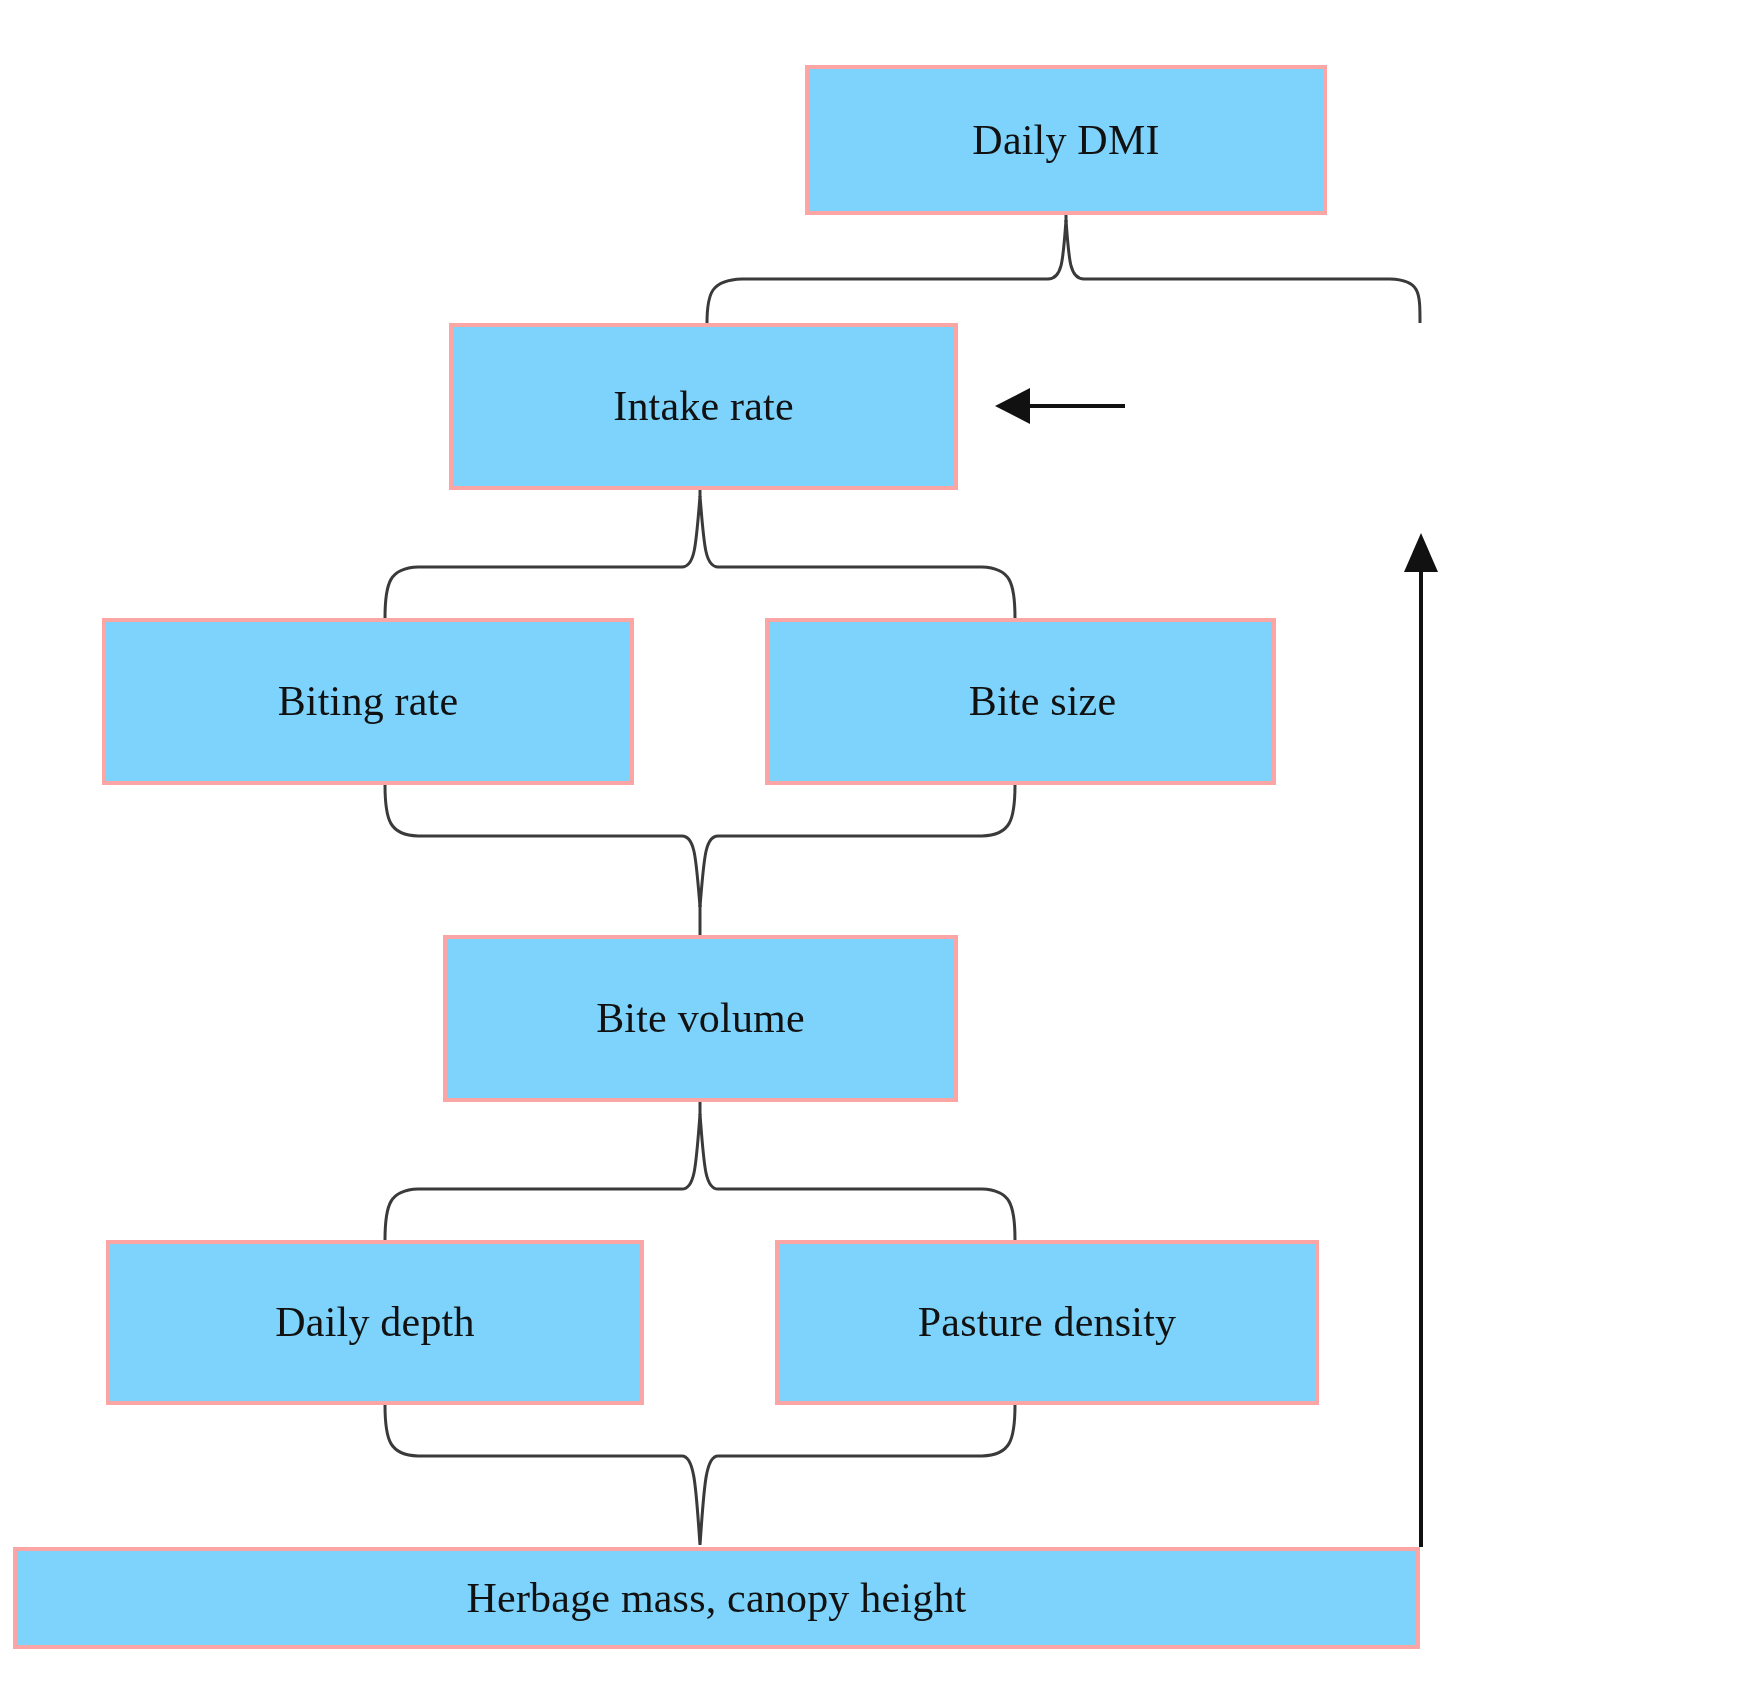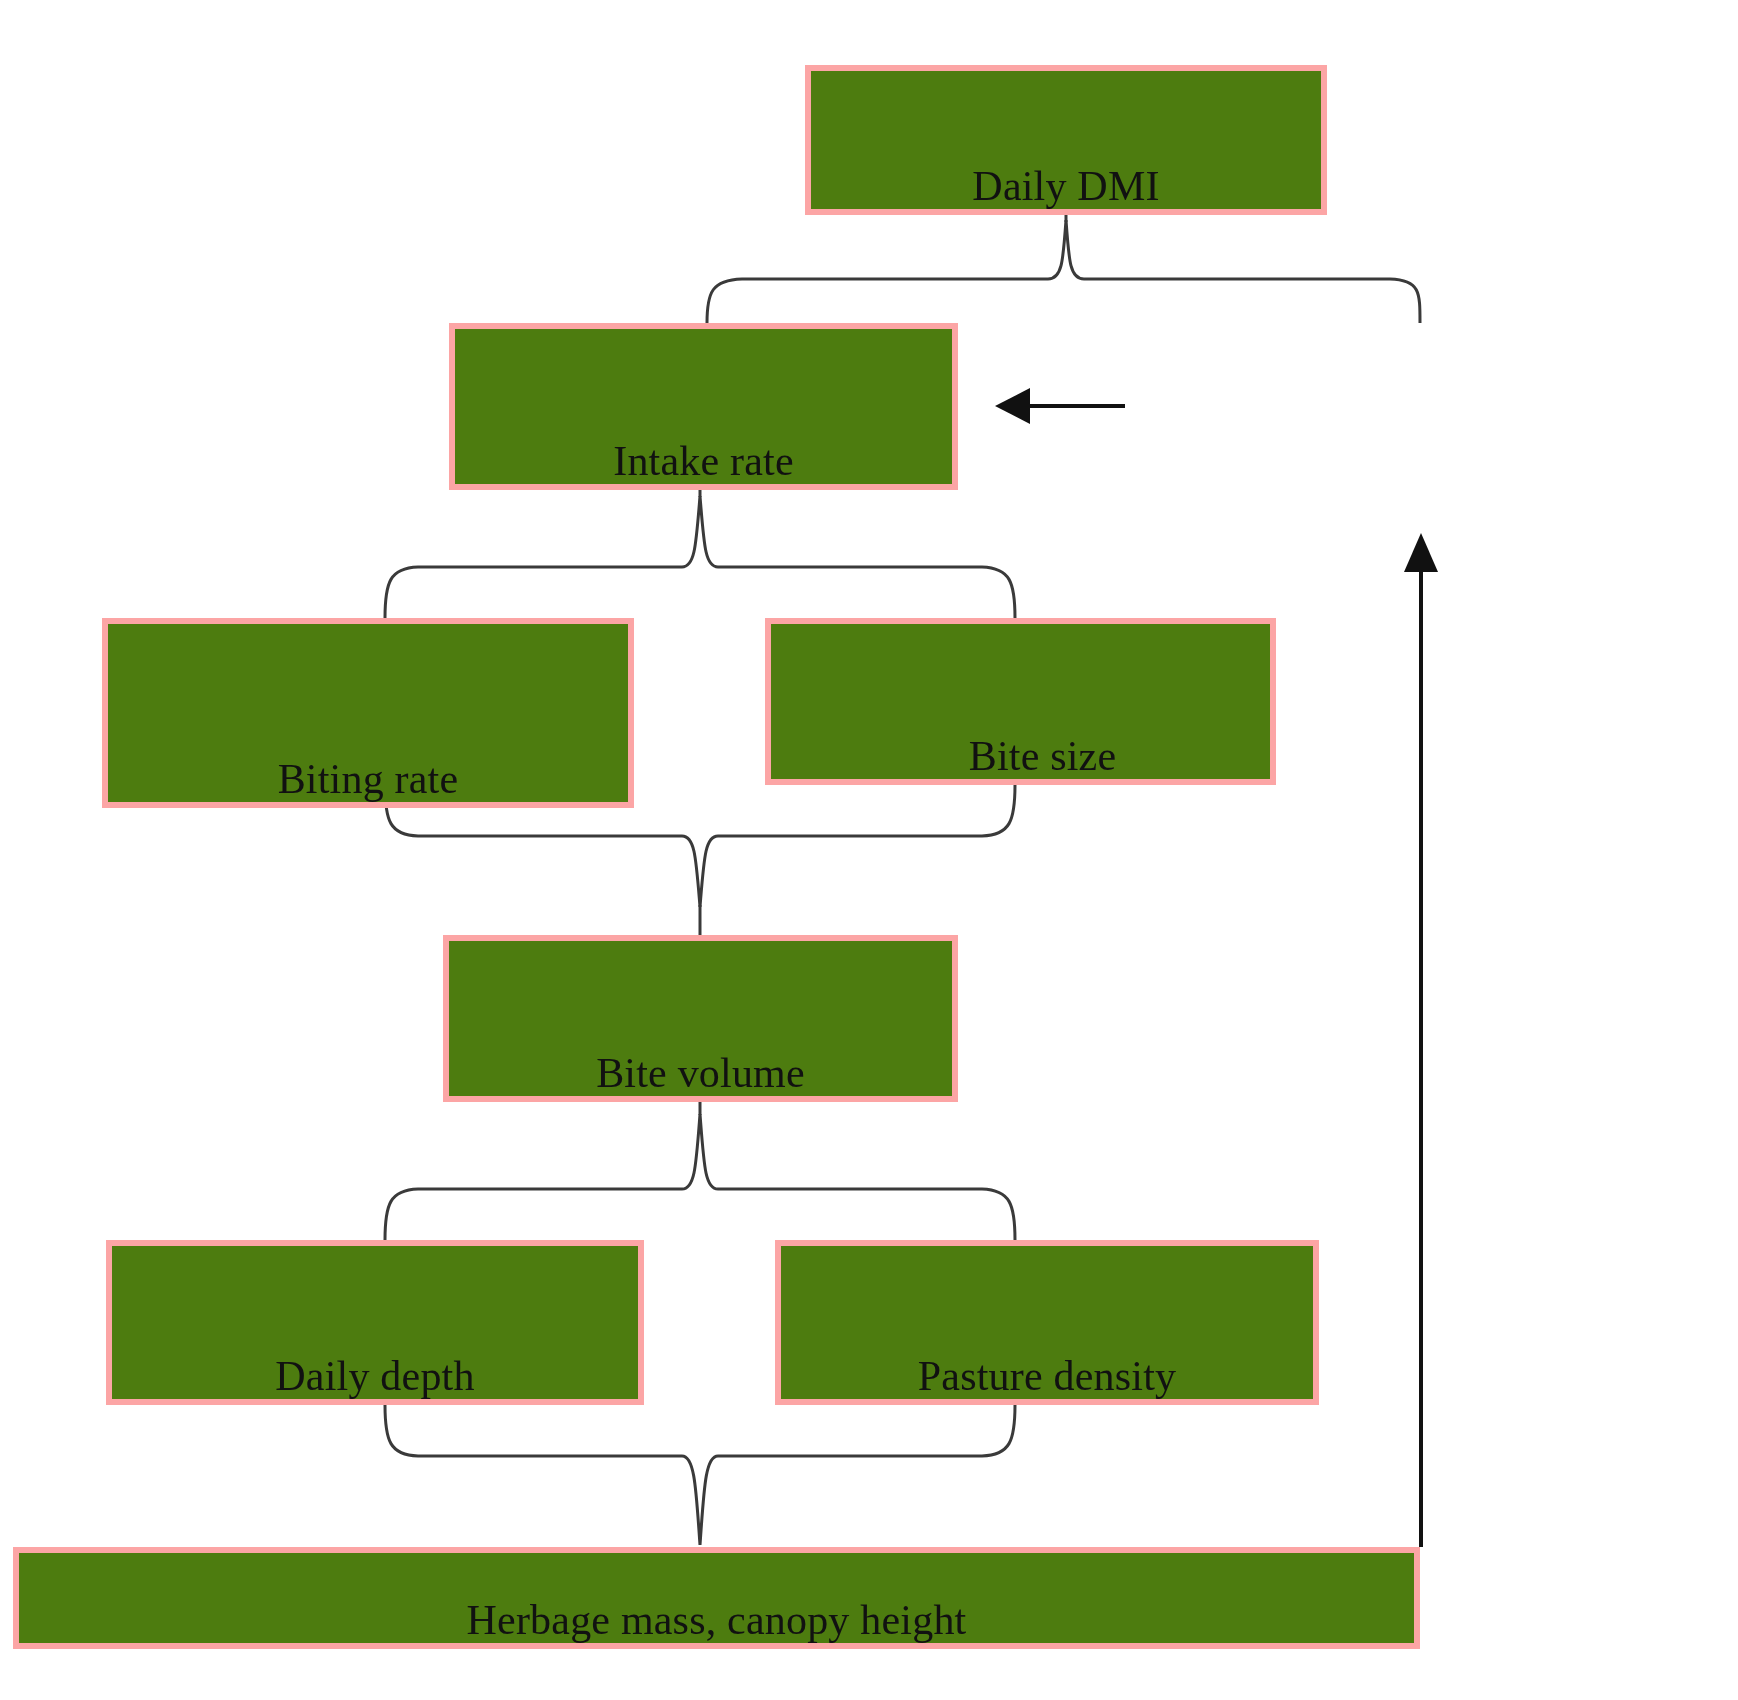--- a/index.html
+++ b/index.html
@@ -14,38 +14,38 @@
   #canvas {
     position: relative;
     width: 1738px;
     height: 1700px;
     background: #ffffff;
     overflow: hidden;
   }
   .node {
     position: absolute;
     box-sizing: border-box;
-    background: #4d7c0f;
-    border: 6px solid #fca5a5;
+    background: #7dd3fc;
+    border: 4px solid #fca5a5;
     display: flex;
-    align-items: flex-end;
+    align-items: center;
     justify-content: center;
   }
   .node .label {
     font-size: 42px;
     color: #111111;
     line-height: 1.1;
     letter-spacing: 0.2px;
     white-space: nowrap;
     text-align: center;
   }
   #n-daily-dmi   { left: 805px;  top: 65px;   width: 522px; height: 150px; }
   #n-intake-rate { left: 449px;  top: 323px;  width: 509px; height: 167px; }
   #n-grazing-time{ left: 1167px; top: 323px;  width: 508px; height: 167px; }
-  #n-biting-rate { left: 102px;  top: 618px;  width: 532px; height: 190px; }
+  #n-biting-rate { left: 102px;  top: 618px;  width: 532px; height: 167px; }
   #n-bite-size   { left: 765px;  top: 618px;  width: 511px; height: 167px; padding-left: 44px; }
   #n-bite-volume { left: 443px;  top: 935px;  width: 515px; height: 167px; }
   #n-bite-depth  { left: 106px;  top: 1240px; width: 538px; height: 165px; }
   #n-pasture-den { left: 775px;  top: 1240px; width: 544px; height: 165px; }
   #n-herbage     { left: 13px;   top: 1547px; width: 1407px; height: 102px; }
 
   .connector-layer {
     position: absolute;
     left: 0; top: 0;
     width: 1738px;

